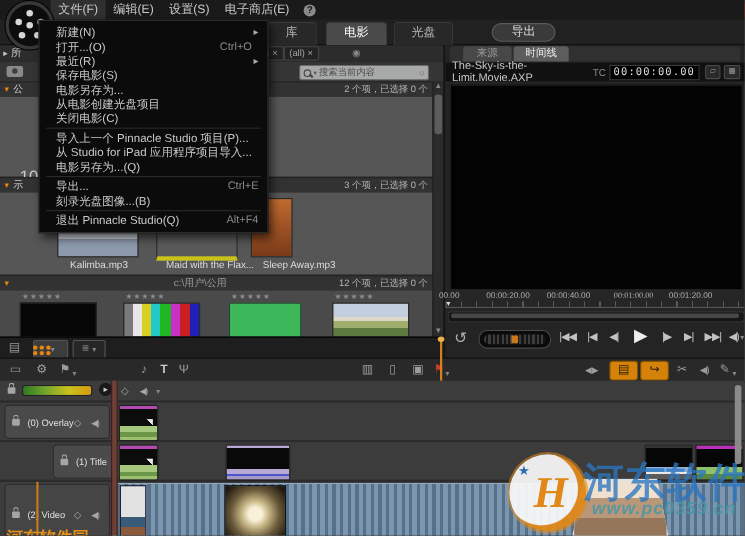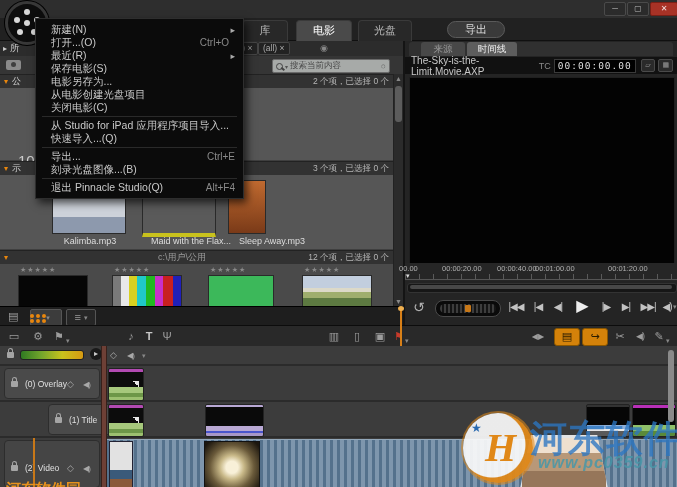--- a/index.html
+++ b/index.html
@@ -150,20 +150,28 @@
   #wm-url{position:absolute;left:538px;top:454px;font-size:16px;font-weight:bold;font-style:italic;
     color:rgba(70,150,168,.85);letter-spacing:1px;}
   #wm-corner{position:absolute;left:6px;top:480px;width:120px;height:7px;overflow:hidden;
     font-size:15px;font-weight:bold;color:#e8921c;z-index:60;}
 </style>
 </head>
 <body>
 
 <div id="stage">
 
+  <div id="menubar" class="abs row">
+    <div style="width:46px;"></div>
+    <div class="mb-item open">文件(F)</div>
+    <div class="mb-item">编辑(E)</div>
+    <div class="mb-item">设置(S)</div>
+    <div class="mb-item">电子商店(E)</div>
+    <div id="help-circle">?</div>
+  </div>
   <div class="abs winbtn" style="left:604px;top:2px;width:20px;">─</div>
   <div class="abs winbtn" style="left:627px;top:2px;width:20px;">▢</div>
   <div class="abs winbtn" id="win-close" style="left:650px;top:2px;width:26px;">✕</div>
 
   <div id="tabrow" class="abs">
     <div class="tab" style="left:242px;width:44px;">库</div>
     <div class="tab active" style="left:296px;width:54px;">电影</div>
     <div class="tab" style="left:358px;width:52px;">光盘</div>
     <div id="export-btn" style="left:447px;top:3px;width:56px;height:15px;">导出</div>
   </div>
@@ -263,21 +271,21 @@
       <span id="tcbox" style="margin-left:3px;">00:00:00.00</span>
       <span class="mini-ic" style="margin-left:5px;">▱</span>
       <span class="mini-ic" style="margin:0 4px 0 3px;">▦</span>
     </div>
     <div id="video"></div>
 
     <div id="ruler">
       <span class="rlab" style="left:-6px;">00.00</span>
       <span class="rlab" style="left:37px;">00:00:20.00</span>
       <span class="rlab" style="left:92px;">00:00:40.00</span>
-      <span class="rlab" style="left:130px;">00:01:00.00</span>
+      <span class="rlab" style="left:153px;font-family:Liberation Serif, serif;">00:01:00.00</span>
       <span class="rlab" style="left:203px;">00:01:20.00</span>
       <div id="ticks"></div>
       <span class="abs" style="left:1px;top:9px;font-size:7px;color:#ddd;">▾</span>
     </div>
     <div id="hscroll">
         <div class="hthumb"></div>
       </div>
 
     <div id="transport">
       <span class="abs ic" style="left:8px;top:7px;font-size:14px;color:#b0b0b0;">↺</span>
@@ -402,24 +410,27 @@
         <span class="lbl">电影另存为...</span>
       </div>
     <div class="mi">
         <span class="lbl">从电影创建光盘项目</span>
       </div>
     <div class="mi">
         <span class="lbl">关闭电影(C)</span>
       </div>
     <div class="msep"></div>
     <div class="mi">
+        <span class="lbl">导入上一个 Pinnacle Studio 项目(P)...</span>
+      </div>
+    <div class="mi">
         <span class="lbl">从 Studio for iPad 应用程序项目导入...</span>
       </div>
     <div class="mi">
-        <span class="lbl">快速导入...(Q)</span>
+        <span class="lbl">电影另存为...(Q)</span>
       </div>
     <div class="msep"></div>
     <div class="mi">
         <span class="lbl">导出...</span>
         <span class="acc">Ctrl+E</span>
       </div>
     <div class="mi">
         <span class="lbl">刻录光盘图像...(B)</span>
       </div>
     <div class="msep"></div>

